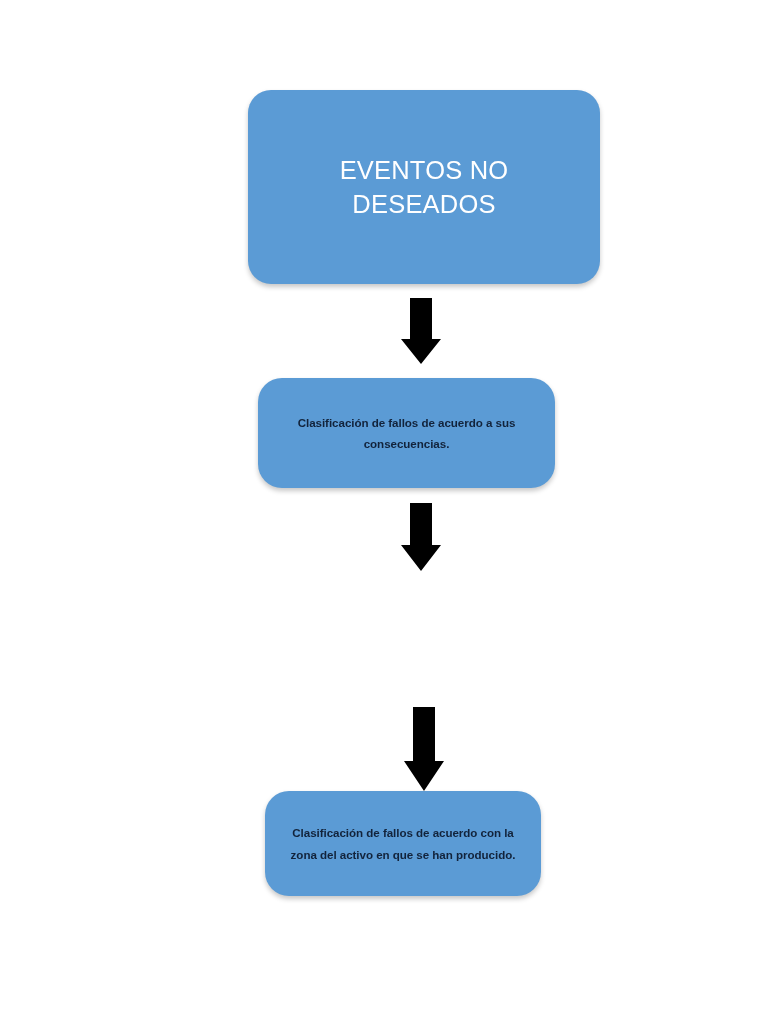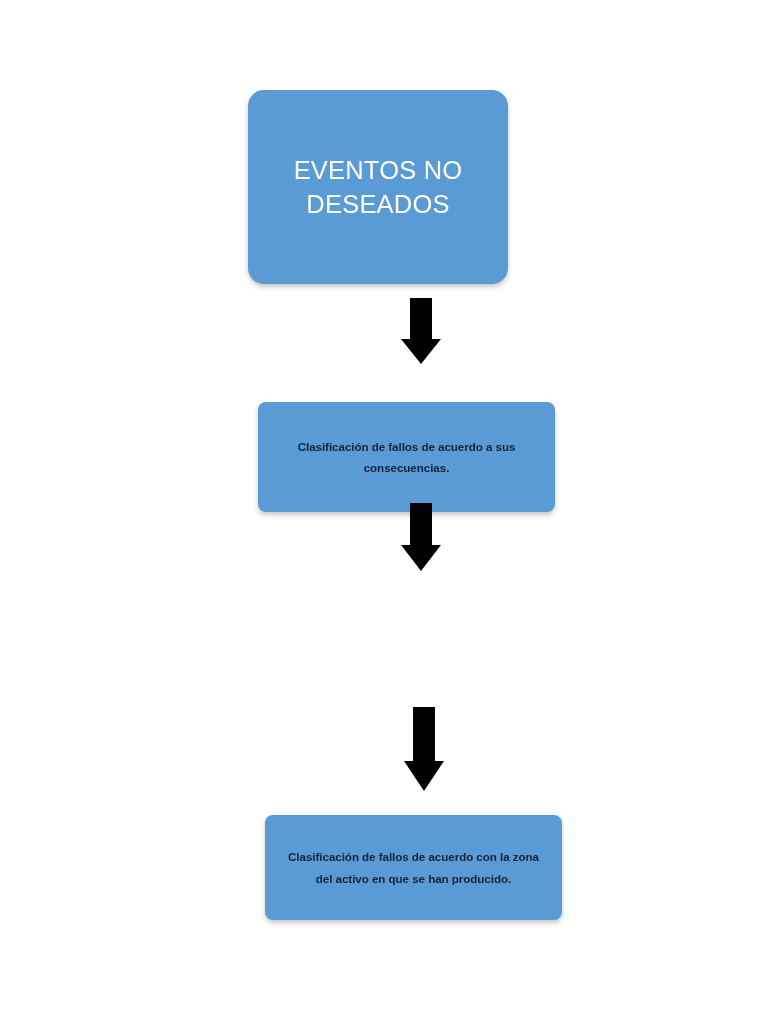--- a/index.html
+++ b/index.html
@@ -29,36 +29,35 @@
     display: flex;
     align-items: center;
     justify-content: center;
     text-align: center;
     box-shadow: 0 3px 5px rgba(0, 0, 0, 0.22);
   }
 
   .node-title {
     left: 248px;
     top: 90px;
-    width: 260px;
+    width: 352px;
     height: 194px;
-    border-radius: 16px;
+    border-radius: 23px;
   }
   .node-title .node-label {
     color: #ffffff;
     font-size: 25.5px;
     font-weight: 400;
     line-height: 1.35;
     letter-spacing: 0.2px;
     padding: 0 26px;
   }
 
   .node-step {
-    border-radius: 8px;
-    margin-top: 24px;
+    border-radius: 24px;
   }
   .node-step .node-label {
     color: #12233b;
     font-size: 11.6px;
     font-weight: 700;
     line-height: 1.85;
     letter-spacing: -0.05px;
     padding: 0 22px;
   }
 
@@ -70,21 +69,21 @@
   }
   .node-step-2 {
     left: 258px;
     top: 589px;
     width: 298px;
     height: 109px;
   }
   .node-step-3 {
     left: 265px;
     top: 791px;
-    width: 297px;
+    width: 276px;
     height: 105px;
   }
 
   
   .arrow {
     position: absolute;
   }
   .arrow svg {
     display: block;
     width: 100%;

